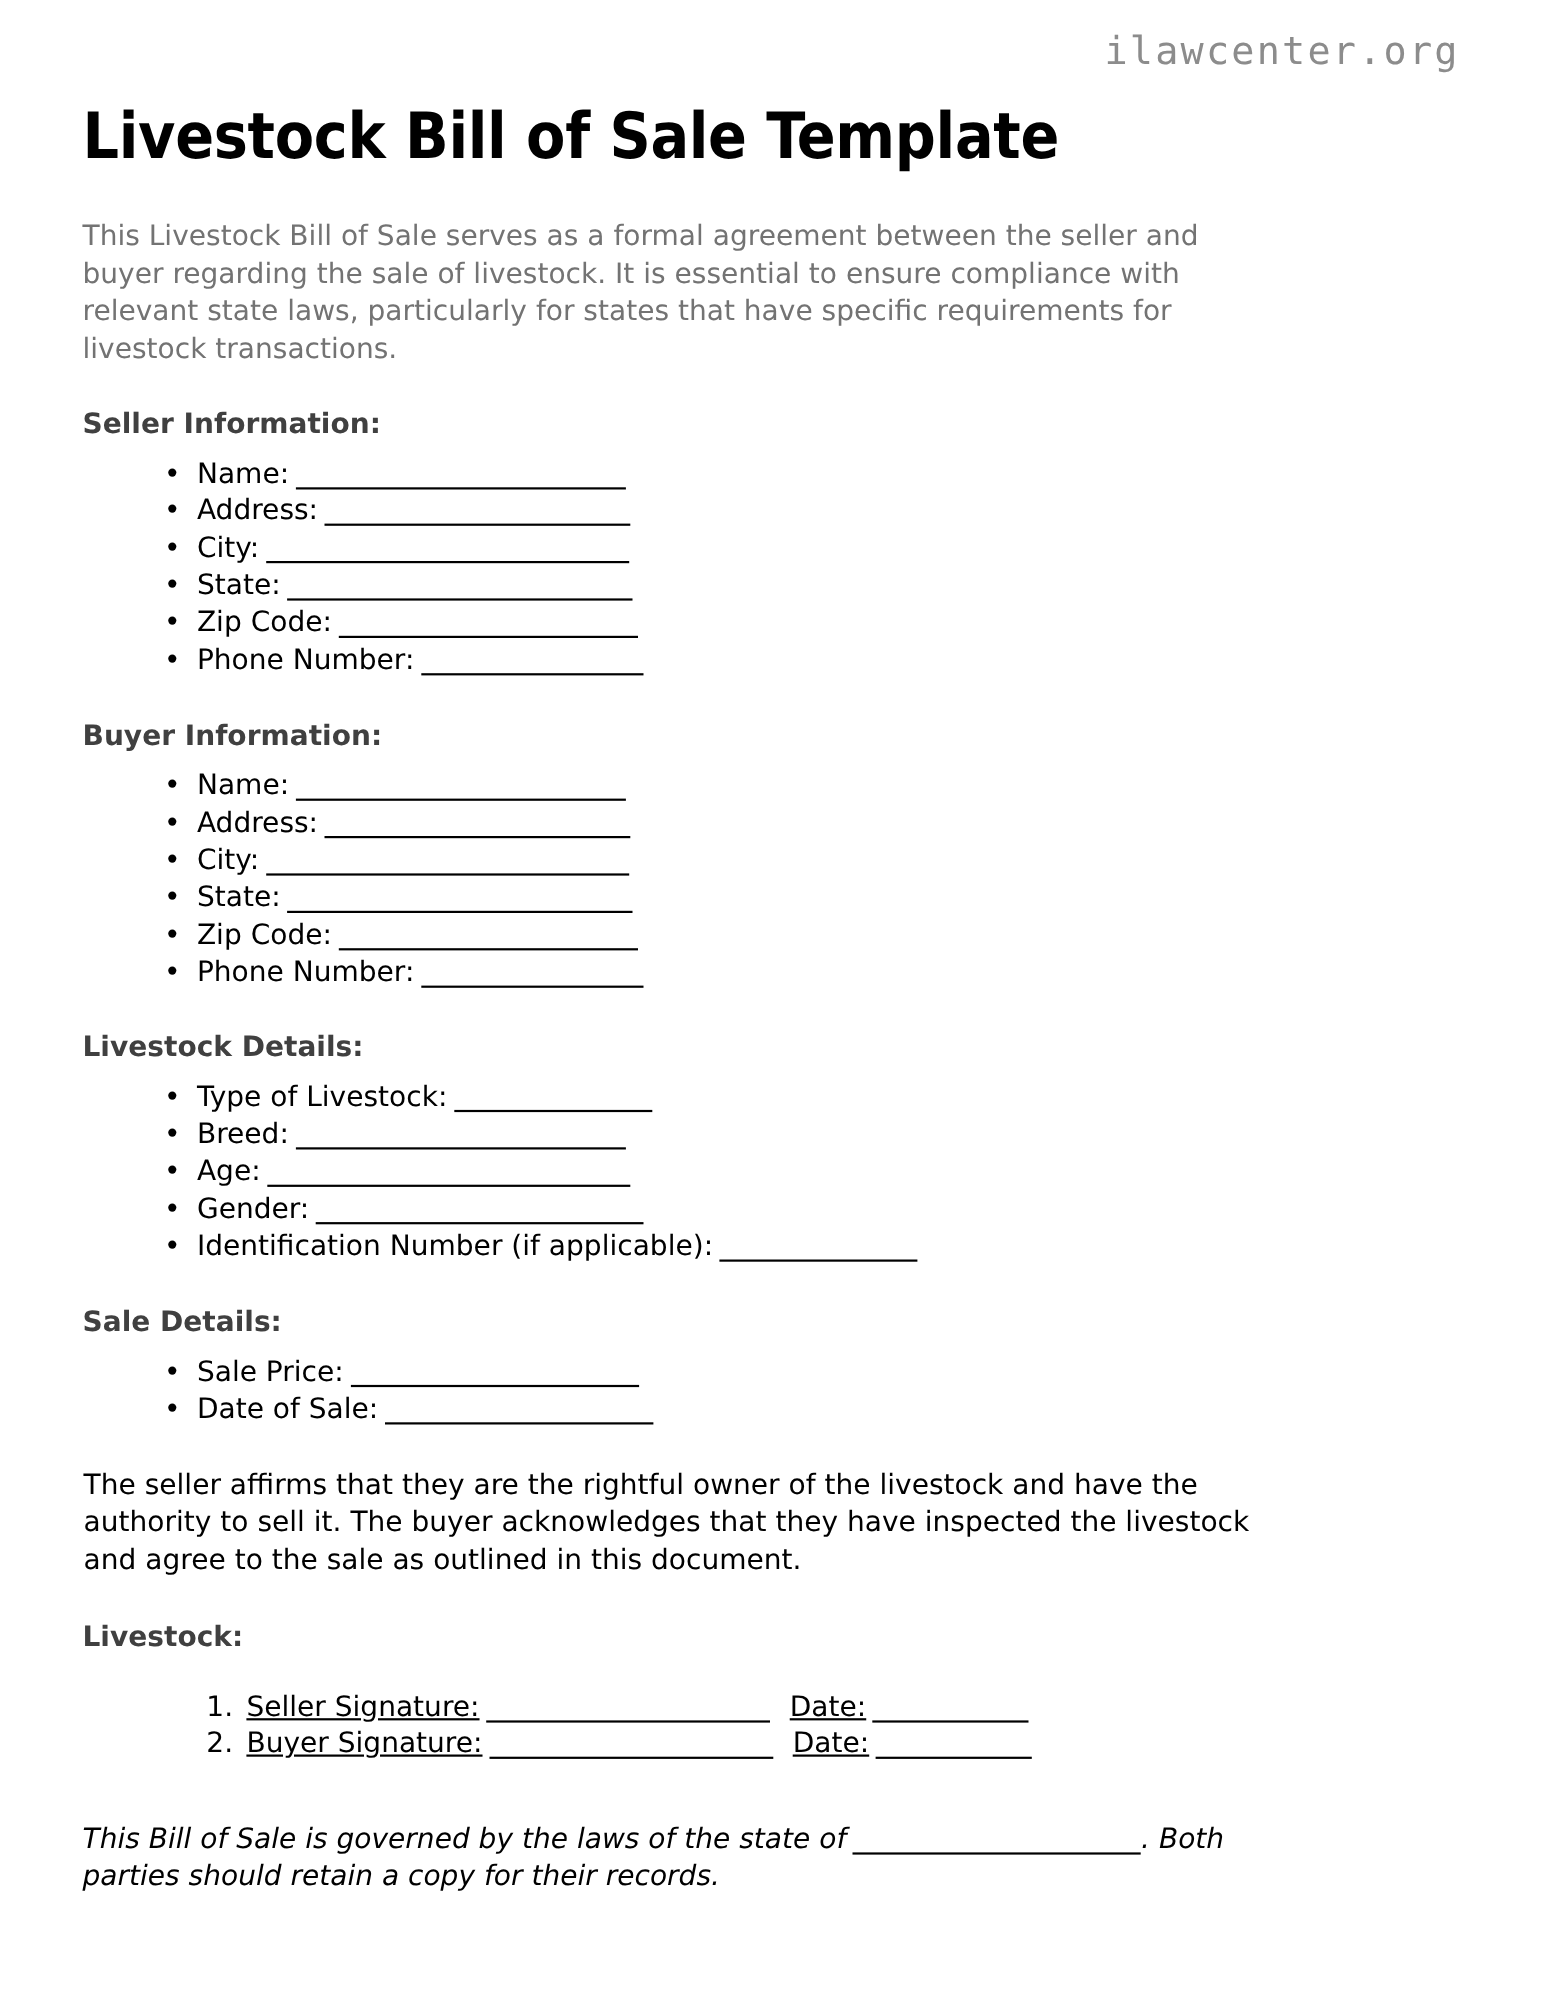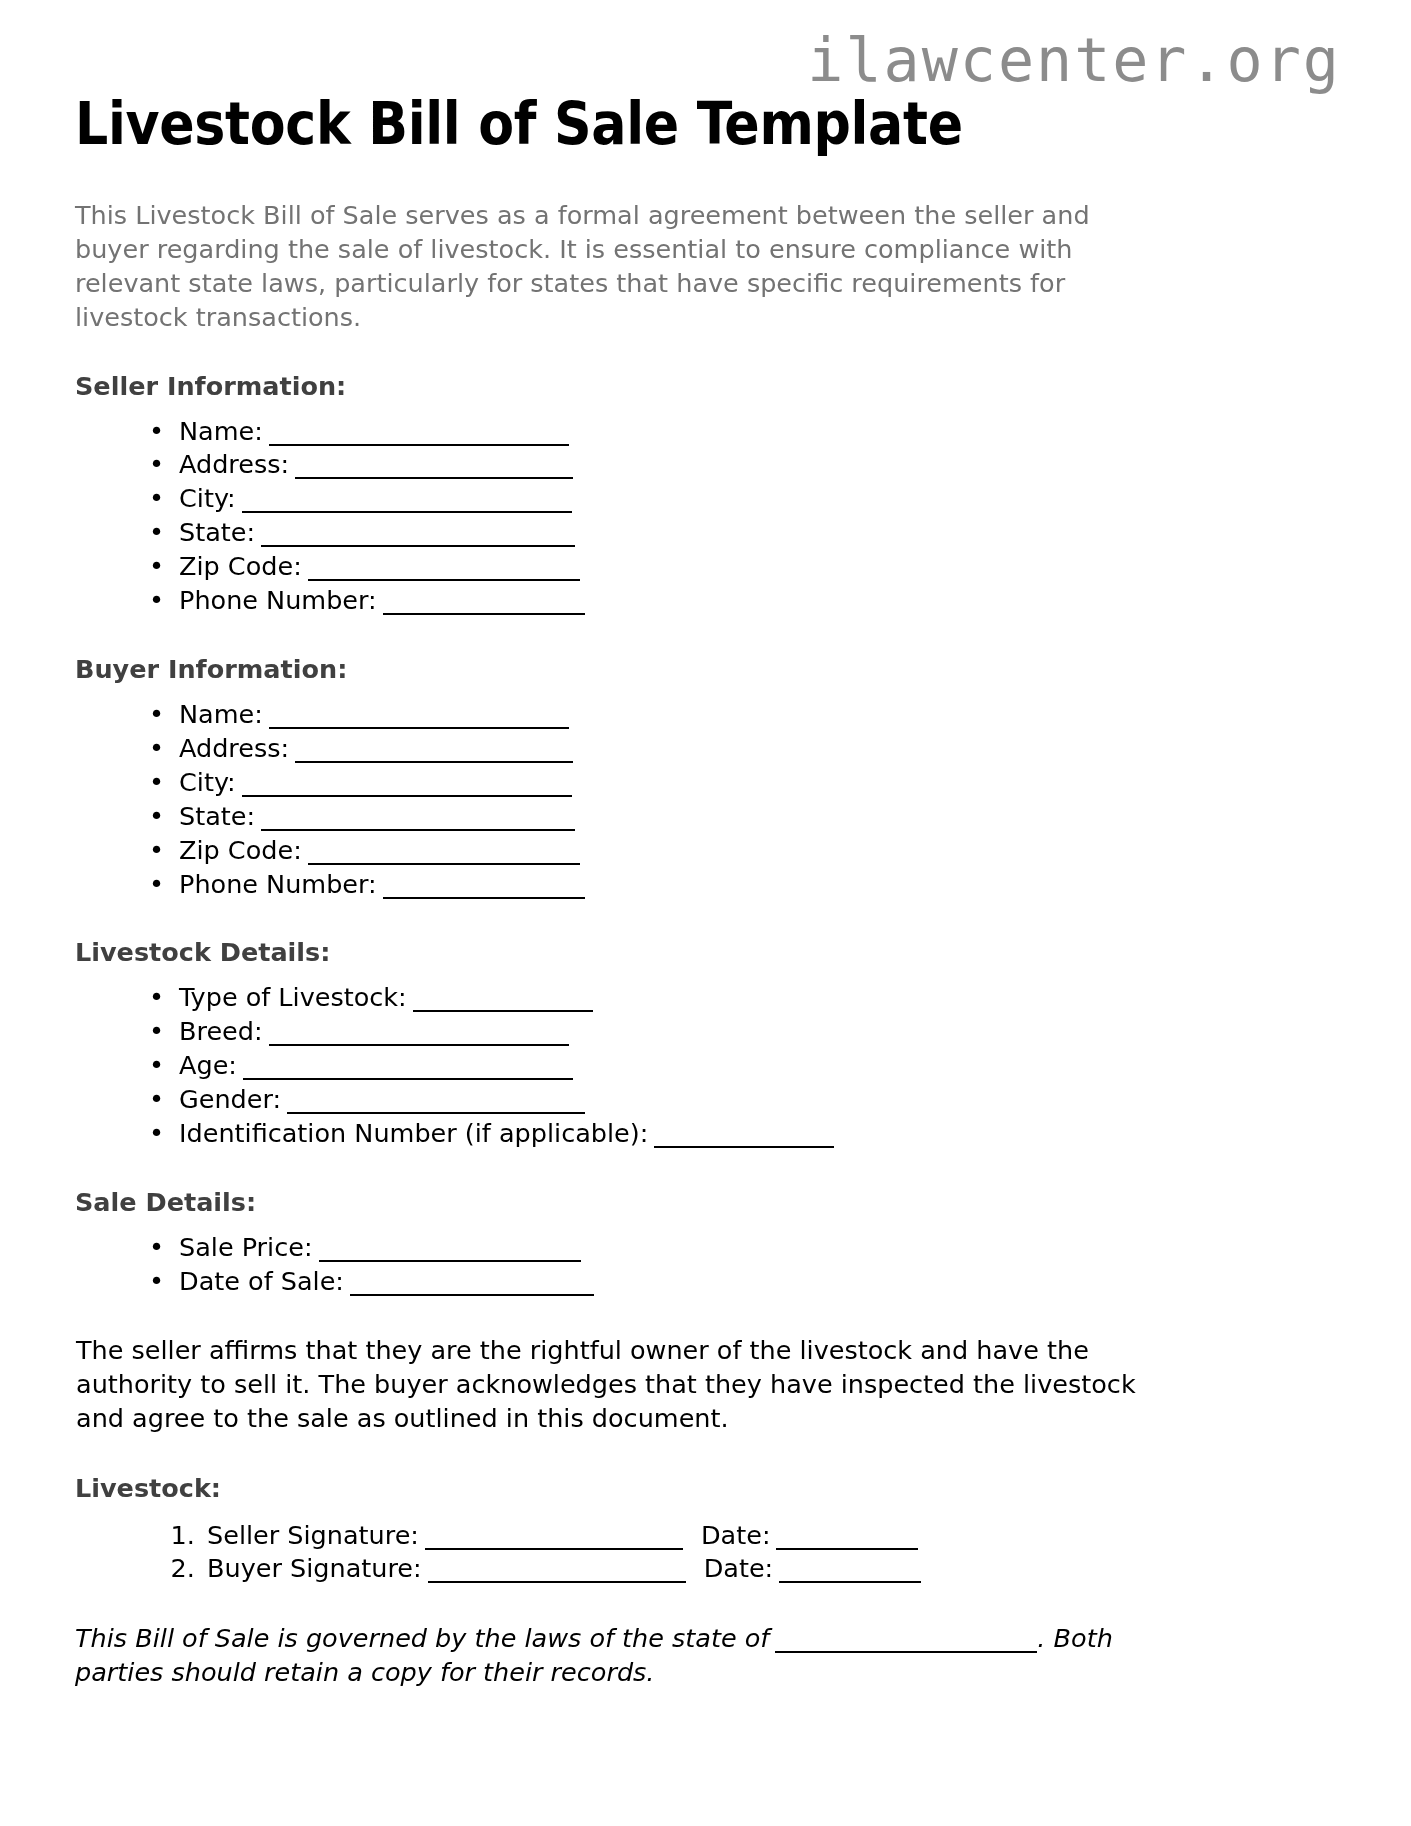--- a/index.html
+++ b/index.html
@@ -18,23 +18,23 @@
   .page {
     position: relative;
     width: 1411px;
     height: 1826px;
     box-sizing: border-box;
     padding: 0 78px 0 75px;
   }
   .watermark {
     position: absolute;
     top: 30px;
-    right: 70px;
+    right: 84px;
     font-family: "DejaVu Sans Mono", "Liberation Mono", monospace;
-    font-size: 60px;
+    font-size: 35px;
     letter-spacing: 2px;
     color: #8c8c8c;
     white-space: nowrap;
     line-height: 1;
   }
   .doc-title {
     margin: 0;
     padding-top: 92px;
     font-family: "DejaVu Sans Condensed", "Liberation Sans Narrow", "DejaVu Sans", sans-serif;
     font-size: 58px;
@@ -87,24 +87,25 @@
   }
   .body-para {
     margin: 1px;
     padding-top: 34px;
     font-size: 25.5px;
     line-height: 1.33;
     max-width: 1085px;
     color: #000;
   }
   ol.signatures {
-    margin: 0;
+    margin: 17px;
     padding-top: 16px;
     padding-left: 128px;
     list-style: decimal;
+    text-decoration: underline;
   }
   ol.signatures li {
     font-size: 25.5px;
     line-height: 1.33;
     white-space: nowrap;
     color: #000;
     padding-left: 4px;
   }
   .sig-gap { display: inline-block; width: 18px; }
   .closing {

